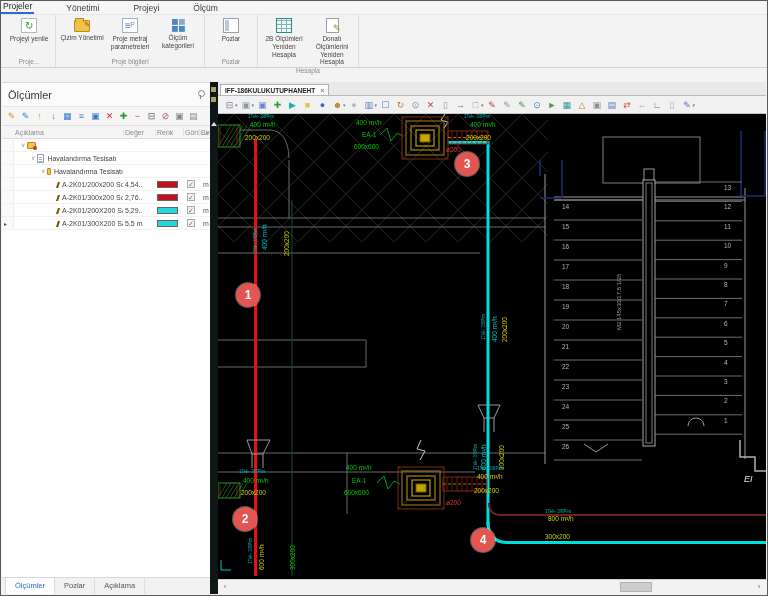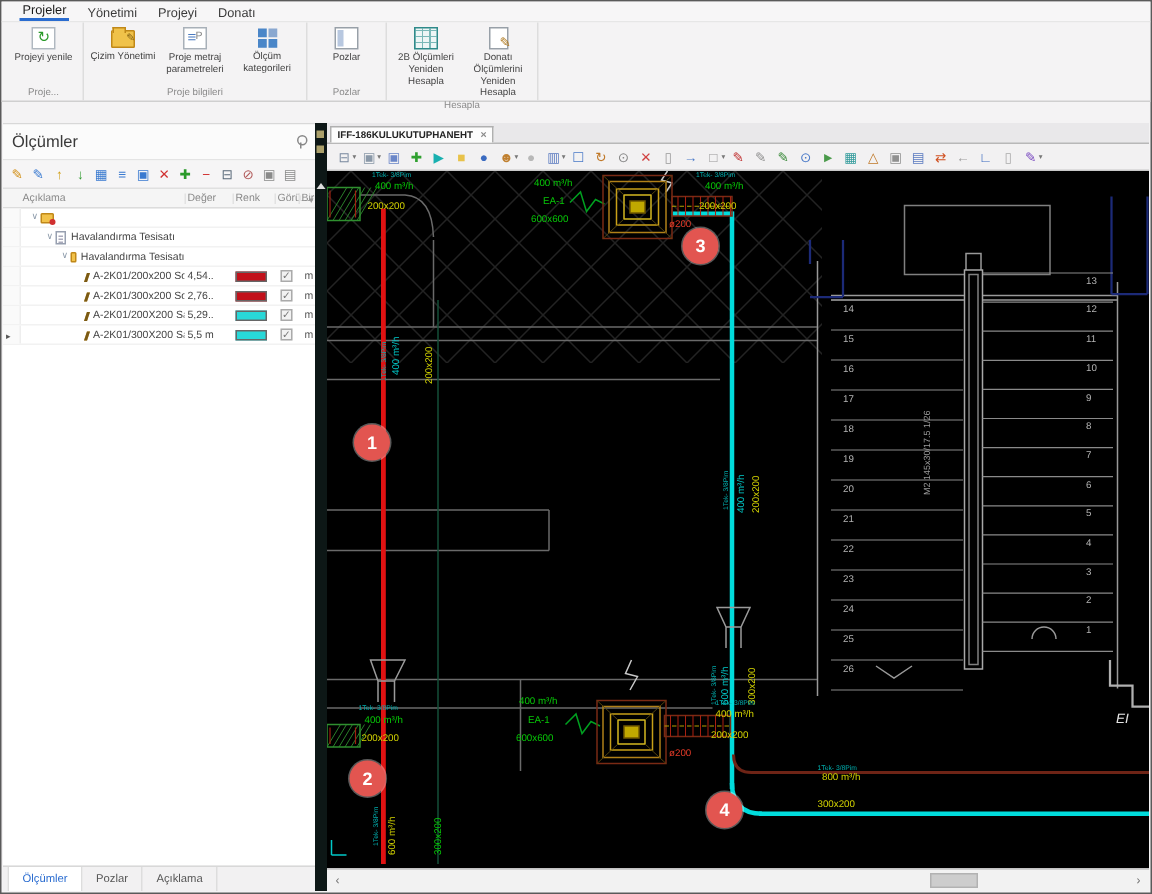--- a/index.html
+++ b/index.html
@@ -3,21 +3,21 @@
 <meta charset="utf-8">
 <style>
   html,body{margin:0;padding:0;background:#2a2a2a;}
   *{box-sizing:border-box;font-family:"Liberation Sans",sans-serif;}
   .window{position:relative;width:768px;height:596px;background:#f4f3f4;border:1px solid #5a5a5a;overflow:hidden;}
   
   .titlebar{height:13px;background:#f6f5f6;display:flex;align-items:center;padding-left:4px;}
   .appicon{width:9px;height:9px;background:#d24018;border-radius:1px;margin-right:4px;}
   .apptitle{font-size:8px;color:#8a8a8a;}
   
-  .menubar{height:14px;background:#f7f6f7;display:flex;align-items:flex-end;padding-left:12px;gap:10px;border-bottom:1px solid #e6e6e6;}
+  .menubar{height:14px;background:#f7f6f7;display:flex;align-items:flex-end;padding-left:0;gap:30px;border-bottom:1px solid #e6e6e6;}
   .mtab{font-size:8.5px;color:#3a3a3a;padding:2px 2px 1px;cursor:default;}
   .mtab.active{border-bottom:2px solid #2a6cd0;color:#1a1a1a;}
   
   .ribbon{height:53px;background:#f4f3f4;border-bottom:1px solid #cfcfcf;display:flex;align-items:stretch;padding-left:2px;}
   .rgroup{display:flex;flex-direction:column;border-right:1px solid #ddd;padding:1px 2px 0;}
   .rbtns{display:flex;flex:1;}
   .rbtn{width:48px;display:flex;flex-direction:column;align-items:center;padding-top:2px;cursor:default;}
   .rbtn .lbl{font-size:6.5px;color:#444;text-align:center;line-height:1.2;margin-top:2px;}
   .glabel{font-size:6.5px;color:#8a8a8a;text-align:center;padding:1px 0 2px;}
   .ricon{position:relative;width:16px;height:15px;display:block;}
@@ -114,21 +114,21 @@
 <body>
 
 <div class="window">
 
 
   <div class="menubar">
 
   <span class="mtab active">Projeler</span>
       <span class="mtab">Yönetimi</span>
       <span class="mtab">Projeyi</span>
-      <span class="mtab">Donatı</span>
+      <span class="mtab">Ölçüm</span>
     </div>
 
   <div class="ribbon">
 
   <div class="rgroup">
         <div class="rbtns">
 
         <div class="rbtn">
               <span class="ricon ic-refresh"></span>
               <span class="lbl">Projeyi yenile</span>

